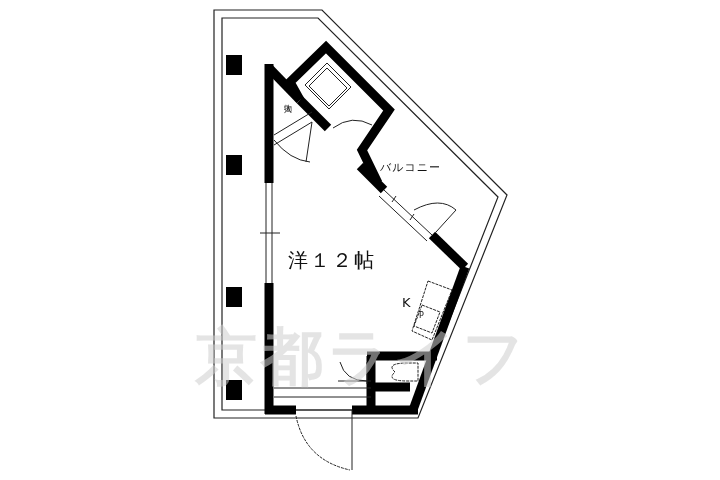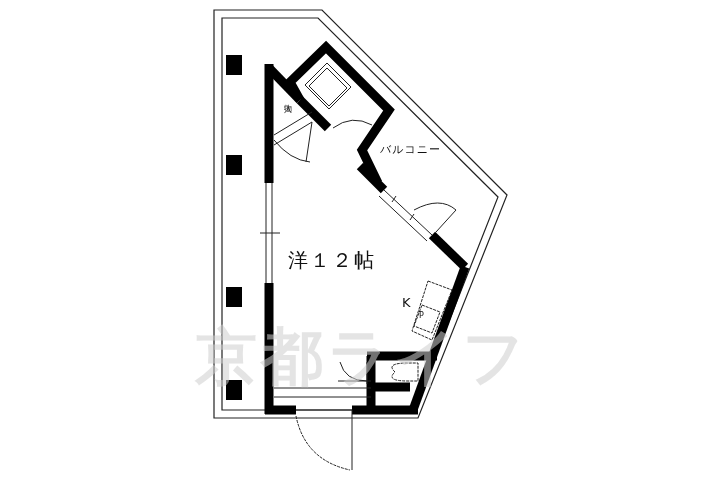--- a/index.html
+++ b/index.html
@@ -1,20 +1,20 @@
 <!DOCTYPE html>
 <html><head>
 <meta charset="utf-8">
 <style>
   html, body { margin:0; padding:0; background:#ffffff; }
   body { width:720px; height:480px; position:relative; overflow:hidden; font-family:"DejaVu Sans", sans-serif; }
   #plan { position:absolute; left:0; top:0; width:720px; height:480px; }
   .lbl { position:absolute; color:#111; white-space:nowrap; }
   .room-label { left:288px; top:247px; font-size:20px; letter-spacing:2px; }
-  .balcony-label { left:380px; top:142px; font-size:11px; letter-spacing:1px; }
+  .balcony-label { left:380px; top:160px; font-size:11px; letter-spacing:1px; }
   .closet-label { left:282px; top:98px; font-size:8px; line-height:9px; width:10px; writing-mode:vertical-rl; }
   .kitchen-label { left:402px; top:295px; font-size:13px; }
   .fridge-label { left:419px; top:311px; font-size:8px; }
   .watermark { left:195px; top:315px; font-size:62px; font-weight:bold; color:#cfcfcf; opacity:0.55; letter-spacing:4px; font-family:Liberation Mono, monospace; }
 </style>
 </head>
 <body>
 
 <svg id="plan" viewBox="0 0 720 480" xmlns="http://www.w3.org/2000/svg">
 

